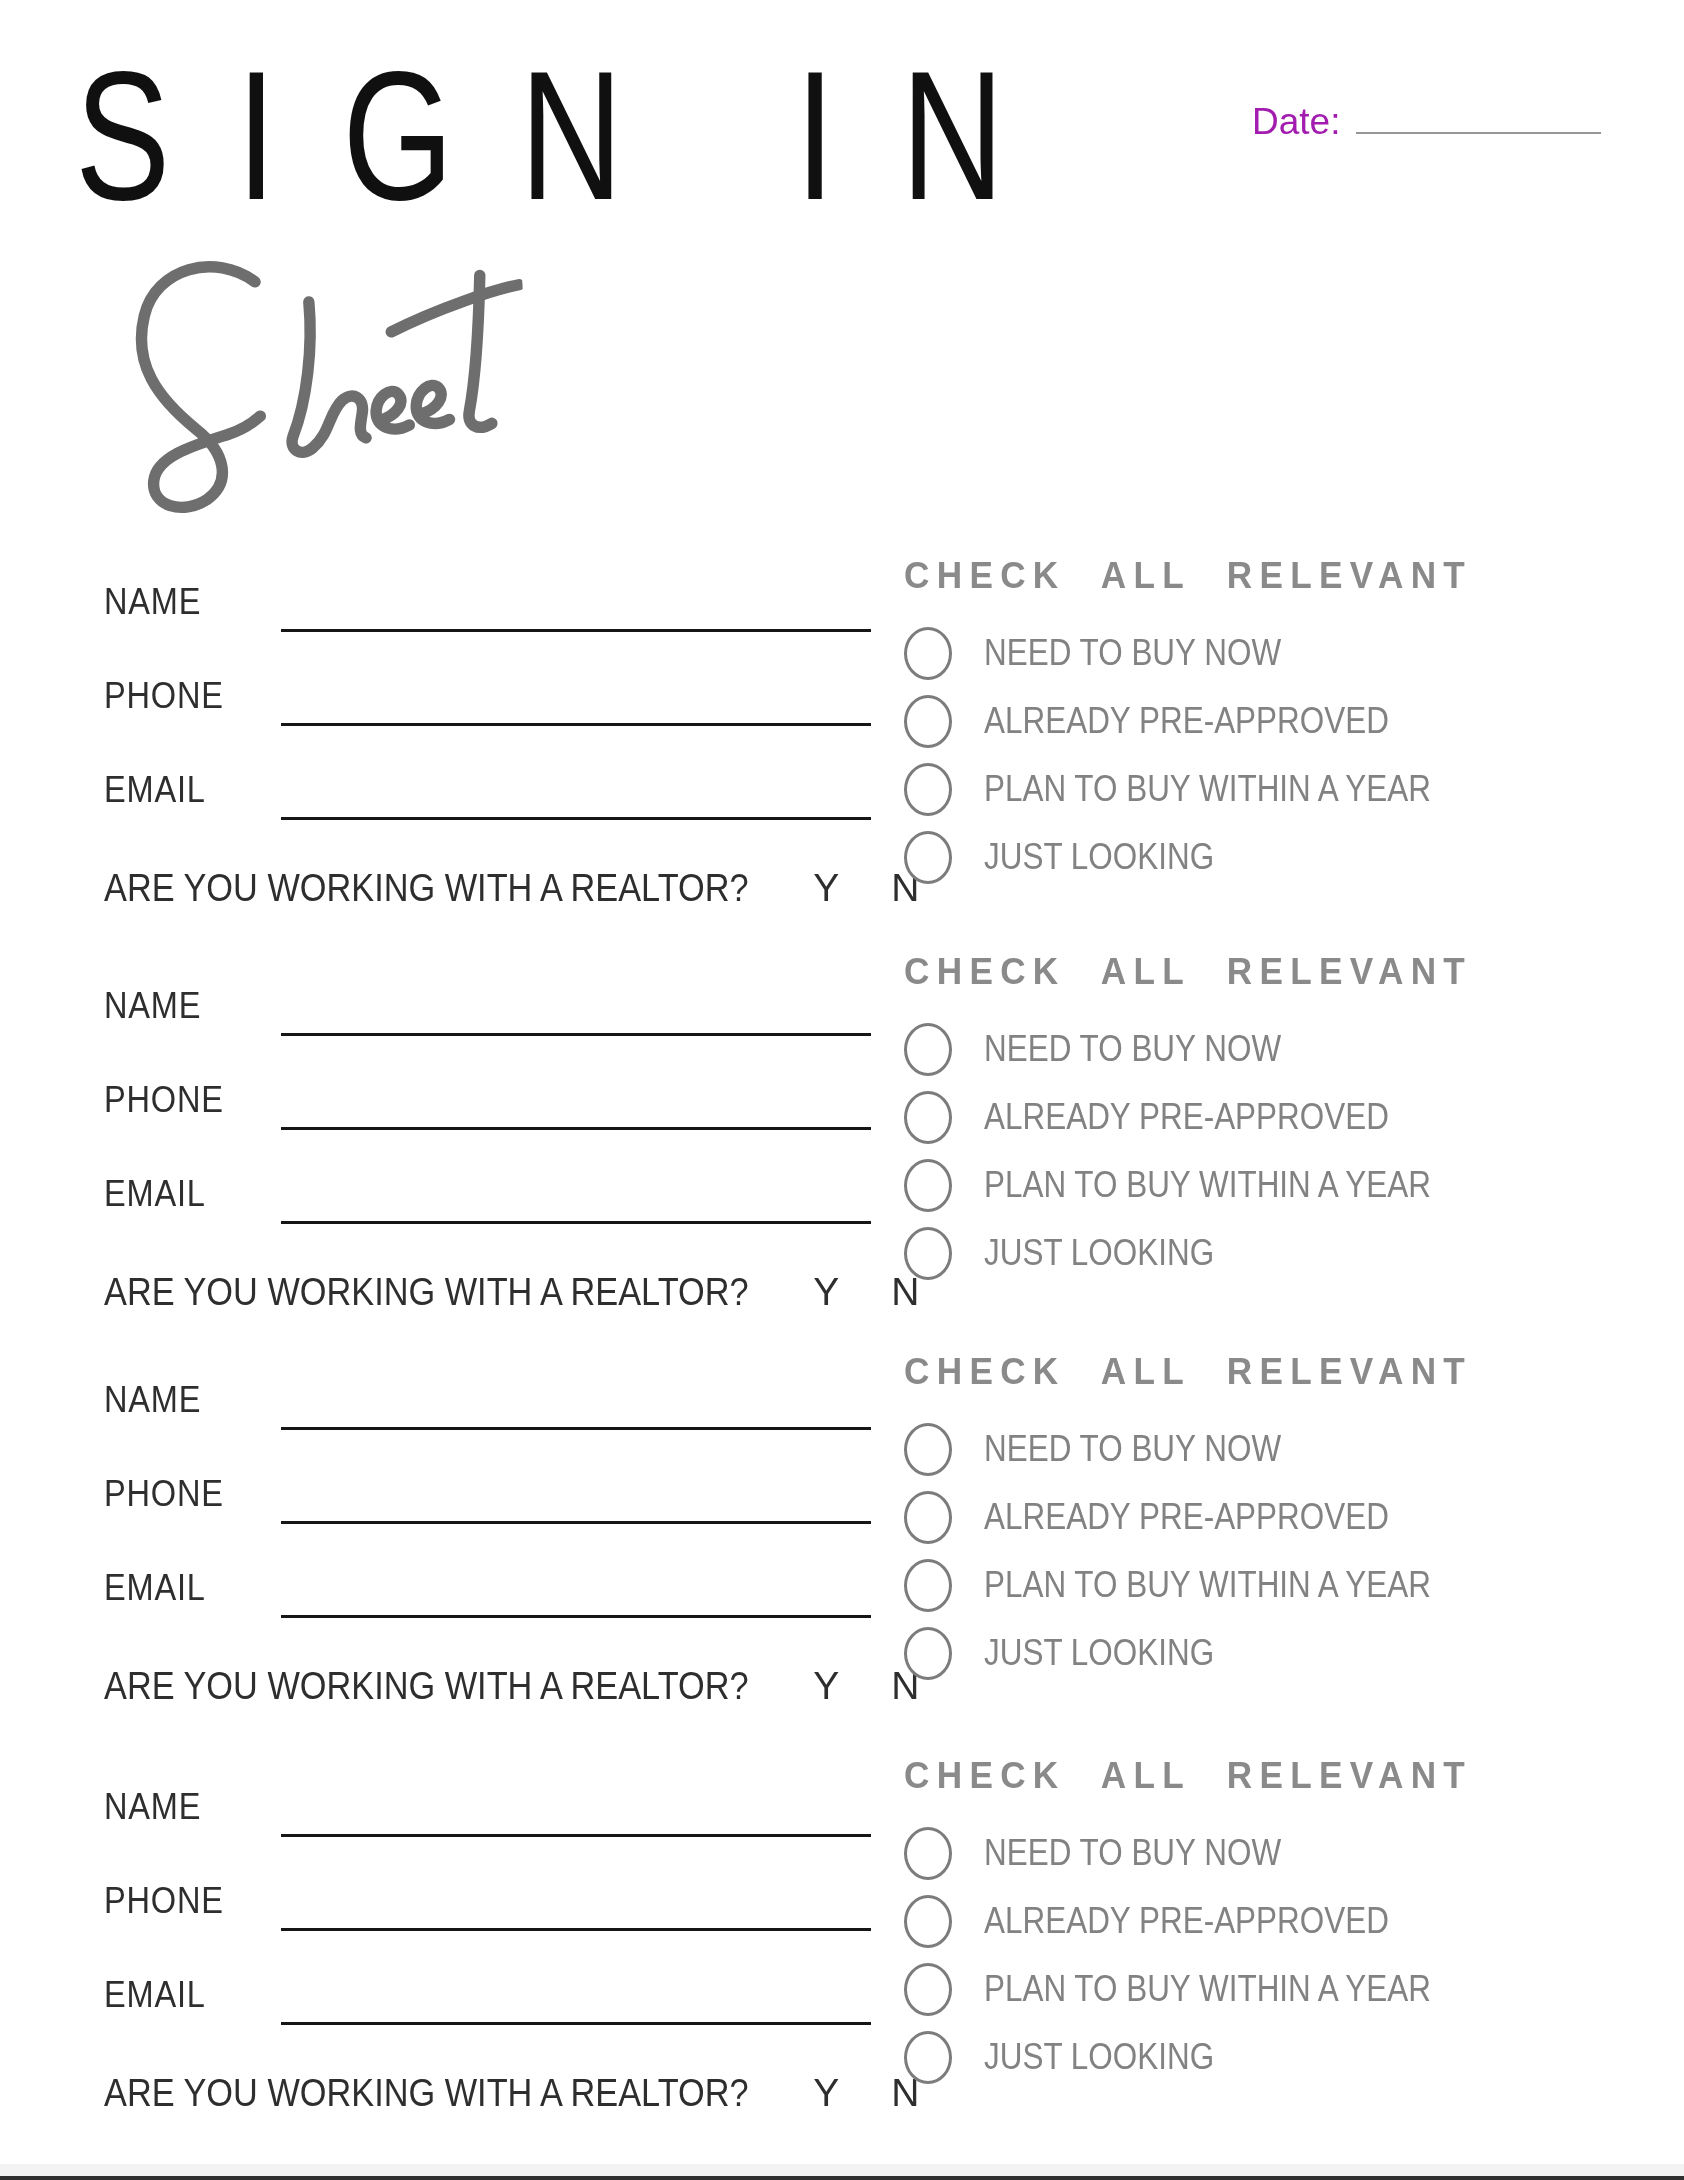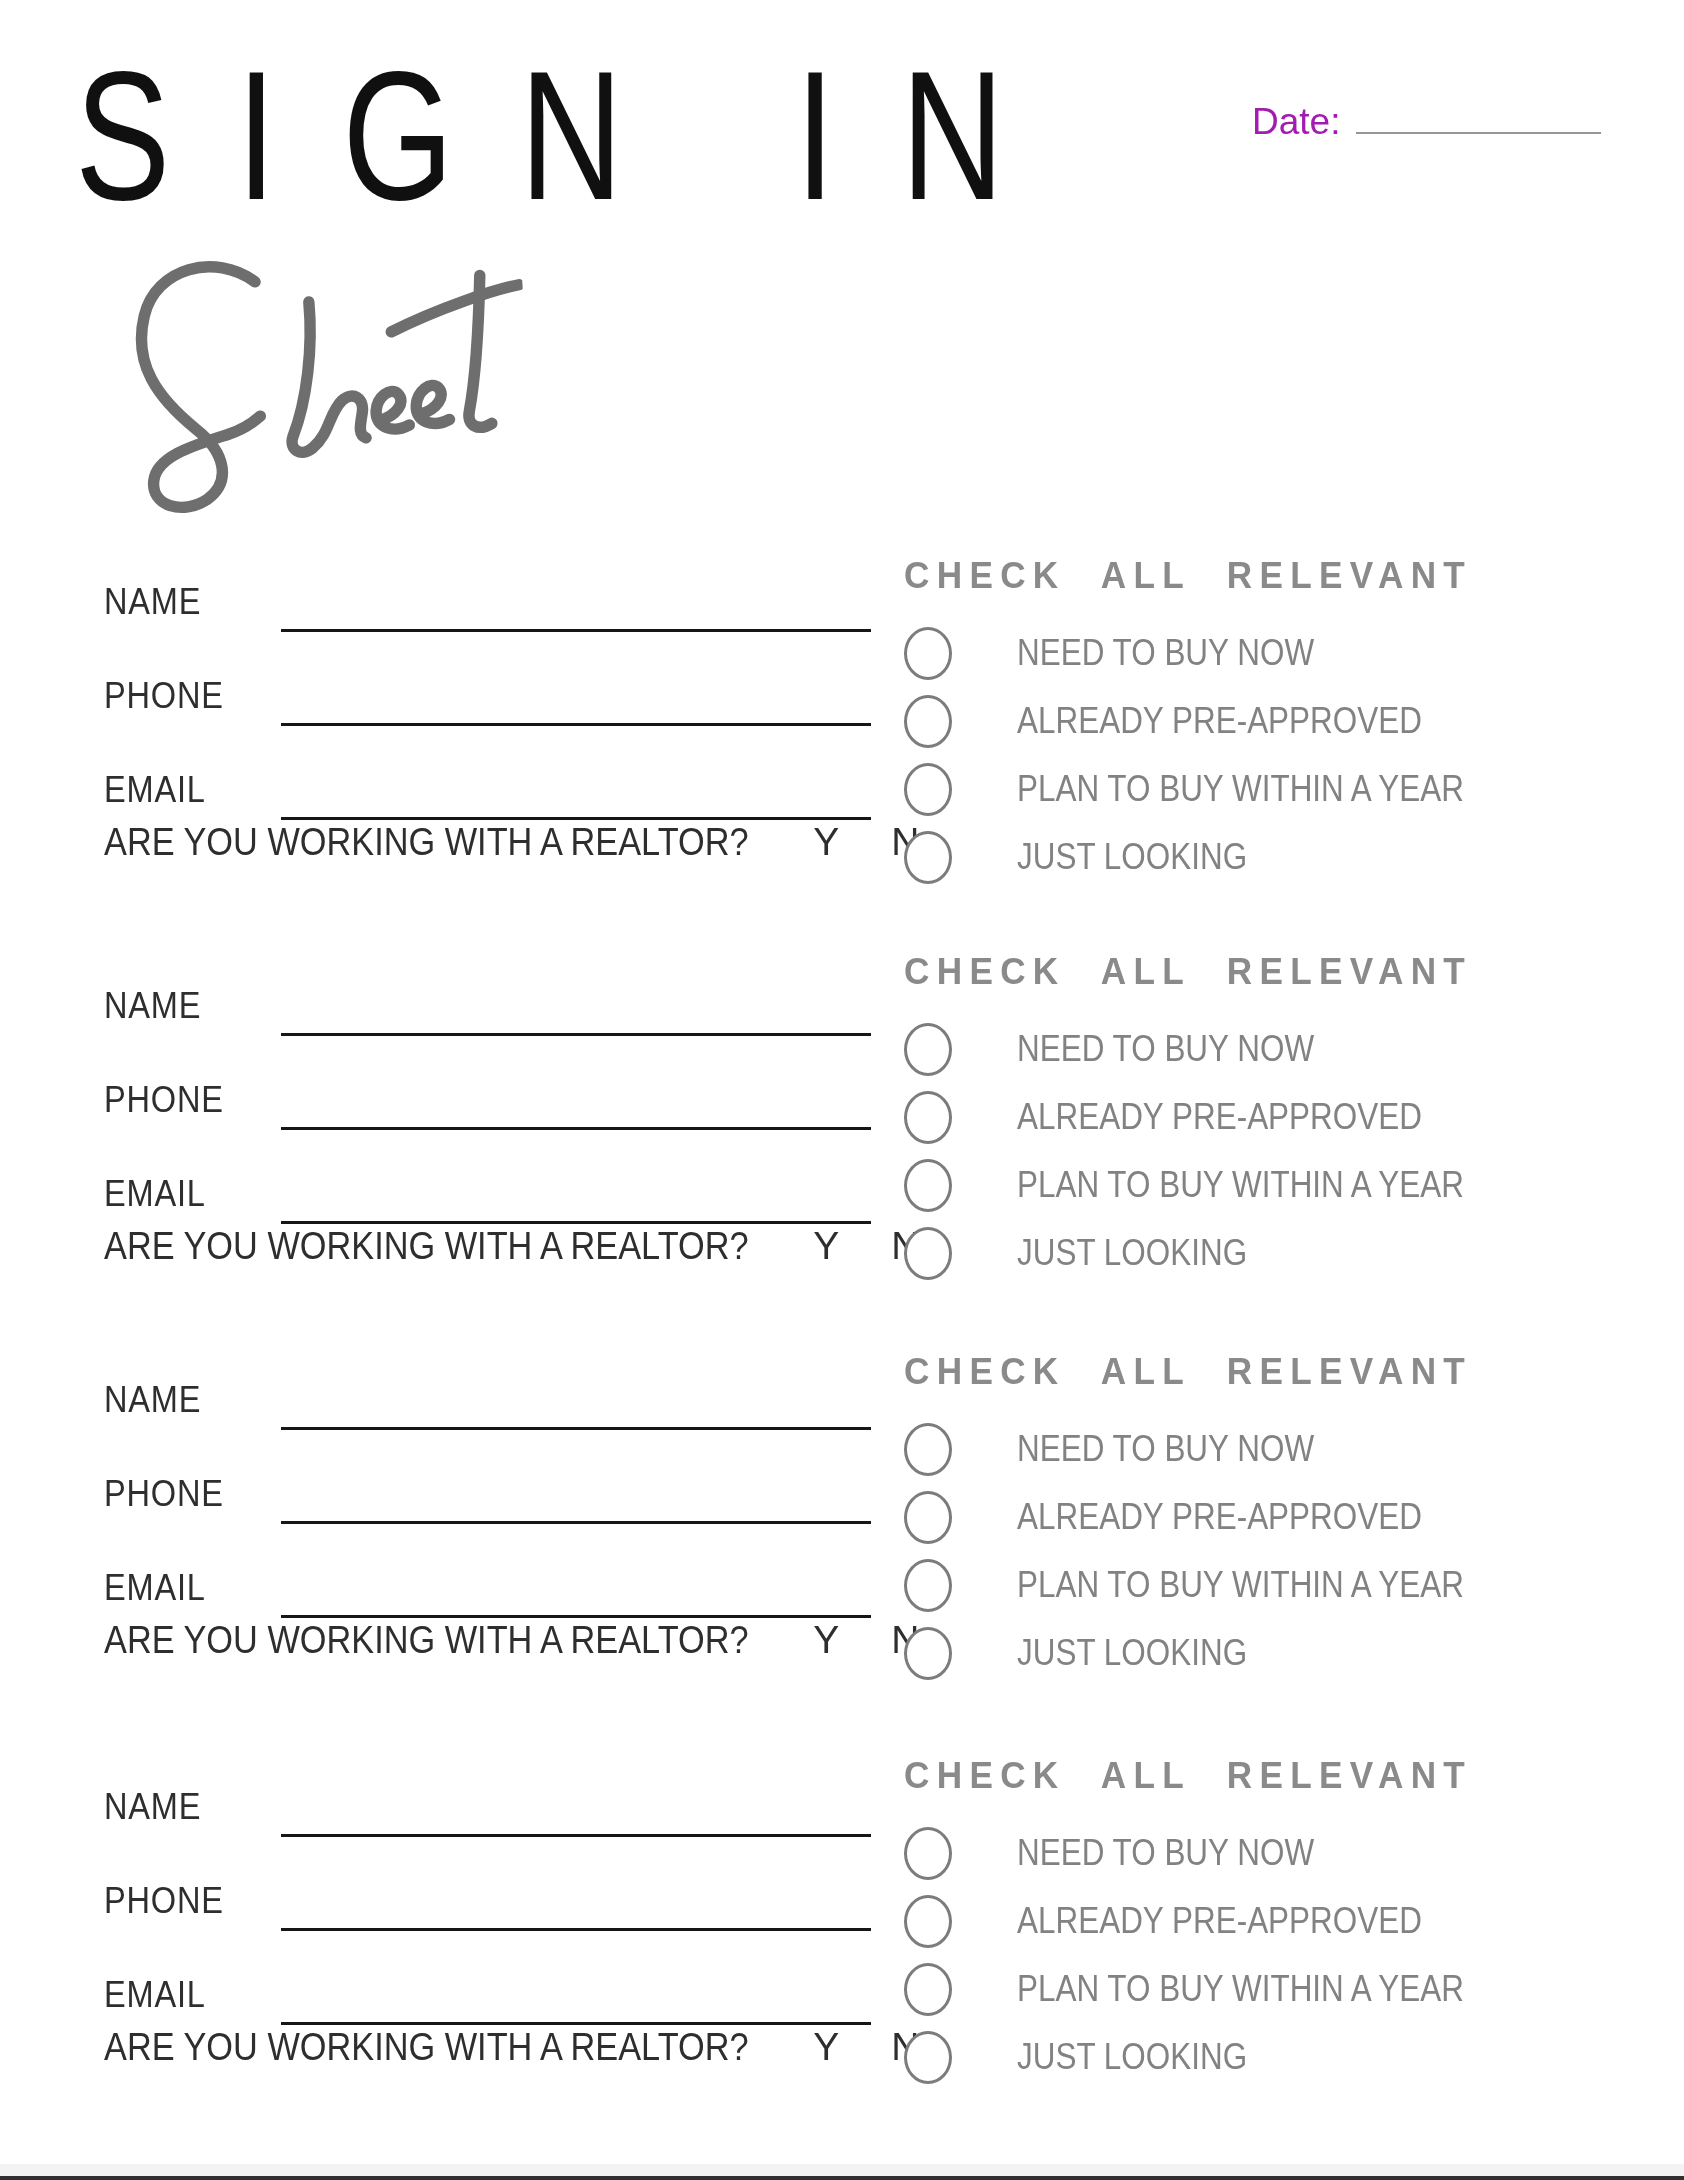--- a/index.html
+++ b/index.html
@@ -36,35 +36,35 @@
     position:absolute;left:0;top:8.5px;
     font-size:37px;color:#2e2e2e;letter-spacing:0.9px;
     display:inline-block;transform:scaleX(.88);transform-origin:0 50%;
     white-space:nowrap;
   }
   .w-line{
     position:absolute;left:177px;right:0;bottom:0;height:0;
     border-bottom:3.4px solid #161616;
   }
   .q-row{
-    font-size:39px;color:#2e2e2e;white-space:nowrap;
+    margin-top:46px;font-size:39px;color:#2e2e2e;white-space:nowrap;
   }
   .q-text{display:inline-block;transform:scaleX(.88);transform-origin:0 50%;}
   .q-yn{display:inline-block;font-size:39px;color:#2e2e2e;}
   .q-yes{margin-left:-34px;}
   .q-no{margin-left:41px;}
   
   .check-block{position:absolute;left:904px;width:733px;}
   .check-heading{
     font-size:37px;font-weight:bold;color:#8a8a8a;
     letter-spacing:7.7px;word-spacing:20.4px;white-space:nowrap;
     display:inline-block;transform:scaleX(.95);transform-origin:0 0;
   }
   .opt-list{margin-top:22px;}
-  .opt-row{display:flex;align-items:center;height:68px;gap:33px;}
+  .opt-row{display:flex;align-items:center;height:68px;}
   .opt-circle{
     flex:none;width:48px;height:53px;box-sizing:border-box;
     border:3.4px solid #7c7c7c;border-radius:50%;background:#fff;
   }
   .opt-label{
     margin-left:32px;font-size:37px;color:#828282;white-space:nowrap;
     display:inline-block;transform:scaleX(.85);transform-origin:0 50%;
   }
   
   .edge-strip{

